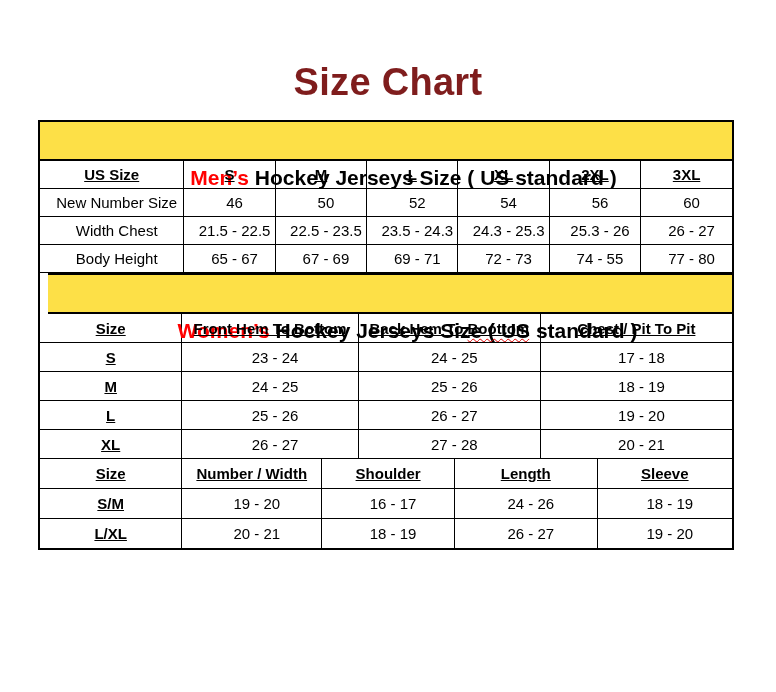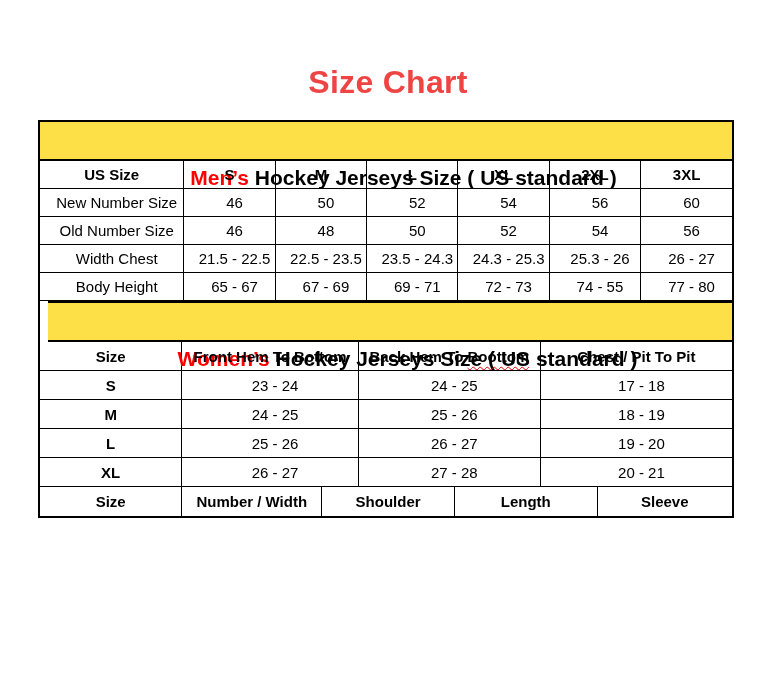--- a/index.html
+++ b/index.html
@@ -8,24 +8,24 @@
     background: #ffffff;
     width: 776px;
     height: 692px;
     font-family: "Liberation Sans", sans-serif;
     color: #000000;
     overflow: hidden;
   }
   .page-title {
     margin: 64px 0 0 0;
     text-align: center;
-    font-size: 32px;
+    font-size: 38px;
     line-height: 36px;
     font-weight: bold;
-    color: #ef4444;
+    color: #7f1d1d;
     letter-spacing: 0.3px;
   }
   .chart-wrap {
     width: 696px;
     margin: 20px 0 0 38px;
     border: 2px solid #000000;
     box-sizing: border-box;
     background: #ffffff;
   }
   .band {
@@ -47,21 +47,21 @@
   }
   th, td {
     border: 1.5px solid #000000;
     text-align: center;
     vertical-align: middle;
     font-size: 15px;
     padding: 0;
     overflow: hidden;
     white-space: nowrap;
   }
-  th { font-weight: bold; }
+  th { font-weight: bold; text-decoration: underline; }
   td { font-weight: normal; padding-left: 10px; }
   tr > *:first-child { border-left: none; }
   tr > *:last-child  { border-right: none; }
   table tr:first-child > * { border-top: none; }
   .section-mens  th, .section-mens  td { height: 27px; }
   .section-women th, .section-women td { height: 28px; }
   .section-youth th, .section-youth td { height: 29px; }
   .section-youth table tr:last-child > * { border-bottom: none; }
   .squiggle {
     text-decoration-line: underline;
@@ -103,29 +103,20 @@
         <th>3XL</th>
       </tr>
       <tr>
         <td>New Number Size</td>
         <td>46</td>
         <td>50</td>
         <td>52</td>
         <td>54</td>
         <td>56</td>
         <td>60</td>
-      </tr>
-      <tr>
-        <td>Old Number Size</td>
-        <td>46</td>
-        <td>48</td>
-        <td>50</td>
-        <td>52</td>
-        <td>54</td>
-        <td>56</td>
       </tr>
       <tr>
         <td>Width Chest</td>
         <td>21.5 - 22.5</td>
         <td>22.5 - 23.5</td>
         <td>23.5 - 24.3</td>
         <td>24.3 - 25.3</td>
         <td>25.3 - 26</td>
         <td>26 - 27</td>
       </tr>
@@ -198,17 +189,31 @@
           <col style="width:19.5%">
       </colgroup>
       <tbody>
           <tr>
         <th>Size</th>
         <th>Number / Width</th>
         <th>Shoulder</th>
         <th>Length</th>
         <th>Sleeve</th>
       </tr>
+      <tr>
+        <th scope="row">S/M</th>
+        <td>19 - 20</td>
+        <td>16 - 17</td>
+        <td>24 - 26</td>
+        <td>18 - 19</td>
+      </tr>
+      <tr>
+        <th scope="row">L/XL</th>
+        <td>20 - 21</td>
+        <td>18 - 19</td>
+        <td>26 - 27</td>
+        <td>19 - 20</td>
+      </tr>
     </tbody>
       </table>
   </div>
 
 </div>
 
 </body></html>

